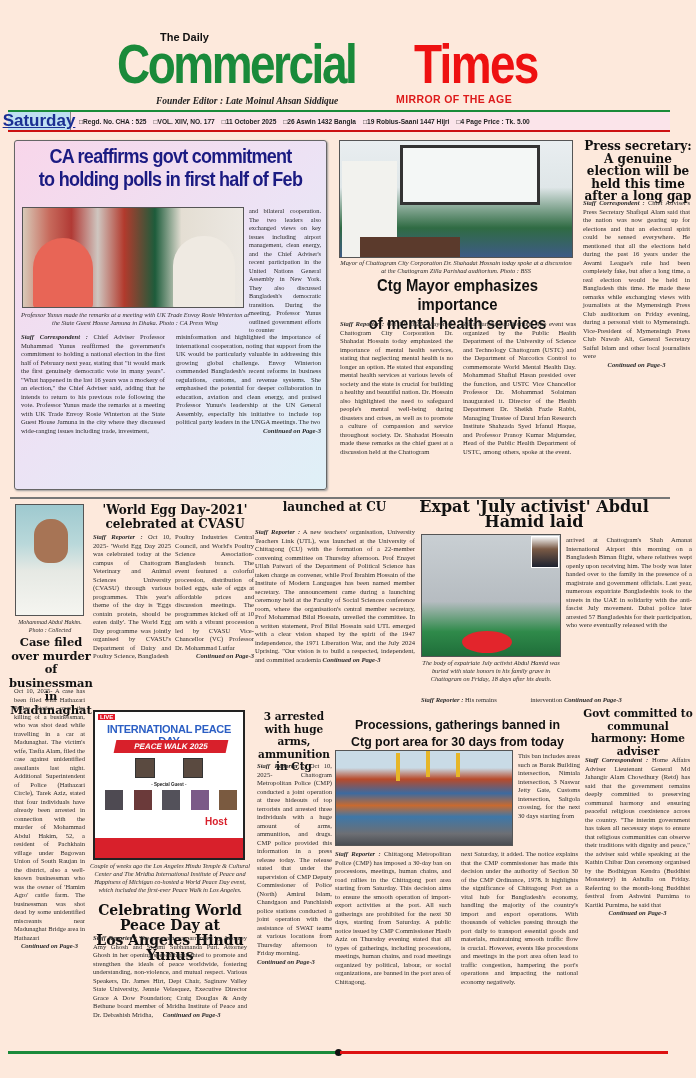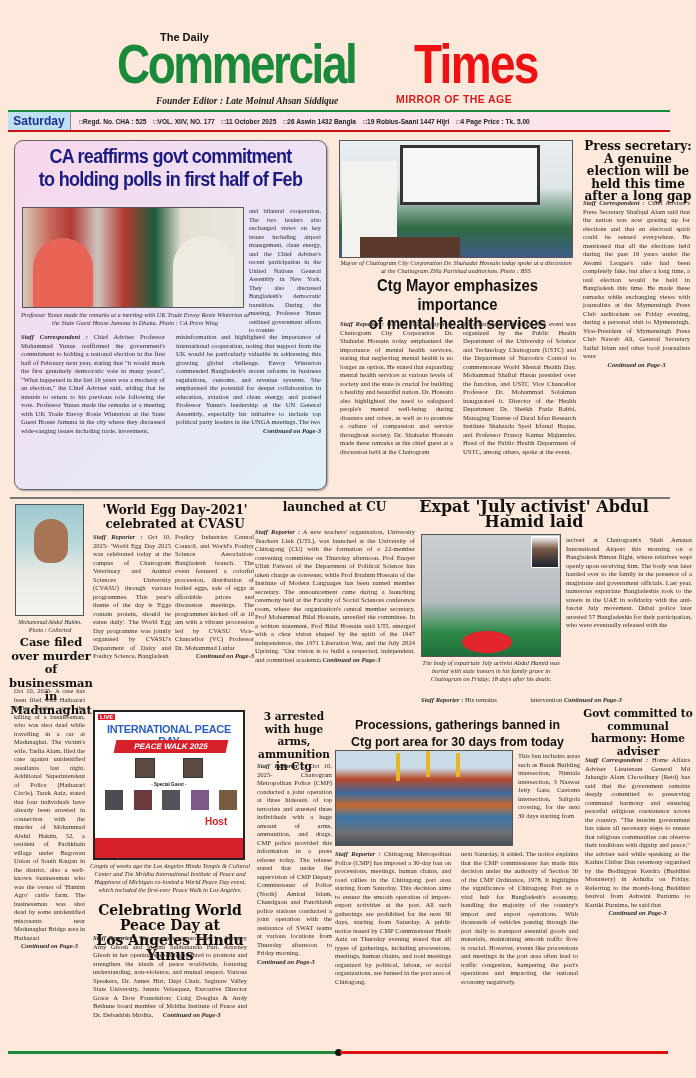--- a/index.html
+++ b/index.html
@@ -11,26 +11,26 @@
   .cont { font-style: italic; font-weight: bold; }
   .caption { font-style: italic; font-size: 6.4px; line-height: 8px; text-align: center; }
 
   
   .mast-daily { left: 160px; top: 31px; font-family: "Liberation Sans", sans-serif; font-weight: bold; font-size: 11px; color: #111; }
   .mast-commercial { left: 117px; top: 34px; font-family: "Liberation Sans", sans-serif; font-weight: bold; font-size: 56px; color: #1a8a3a; letter-spacing: -3px; transform: scaleX(0.82); transform-origin: left top; line-height: 60px; }
   .mast-times { left: 414px; top: 34px; font-family: "Liberation Sans", sans-serif; font-weight: bold; font-size: 56px; color: #ee1111; letter-spacing: -2px; transform: scaleX(0.82); transform-origin: left top; line-height: 60px; }
   .mast-founder { left: 156px; top: 96px; font-size: 9.5px; font-style: italic; font-weight: bold; color: #222; }
   .mast-mirror { left: 396px; top: 93px; font-family: "Liberation Sans", sans-serif; font-weight: bold; font-size: 10.5px; color: #dd1a1a; letter-spacing: 0.4px; }
   .dateline { left: 8px; top: 110px; width: 662px; height: 22px; border-top: 2px solid #1a8a3a; border-bottom: 2px solid #cc1111; background: #fbe4ea; display: flex; align-items: center; }
-  .day { width: 63px; height: 100%; background: #bfe0f2; color: #1b2f93; font-family: "Liberation Sans", sans-serif; font-weight: bold; font-size: 12px; display: flex; align-items: center; justify-content: center; border-right: 1px solid #888; }
+  .day { width: 63px; height: 100%; background: #bfe0f2; color: #1b2f93; font-family: "Liberation Sans", sans-serif; font-weight: bold; font-size: 17px; display: flex; align-items: center; justify-content: center; border-right: 1px solid #888; text-decoration: underline; }
   .meta { display: flex; gap: 7px; padding-left: 8px; font-family: "Liberation Sans", sans-serif; font-weight: bold; font-size: 6.6px; color: #222; white-space: nowrap; }
   .meta span::before { content: "\25A1 "; font-weight: normal; }
 
   
-  .lead-box { left: 14px; top: 140px; width: 313px; height: 350px; border: 1px solid #666; border-radius: 9px; background: linear-gradient(135deg, #f8d6ea 0%, #ece3f5 50%, #dff0f7 100%); box-shadow: 1px 1px 2px #999; }
+  .lead-box { left: 14px; top: 140px; width: 313px; height: 350px; border: 1px solid #666; border-radius: 3px; background: linear-gradient(135deg, #f8d6ea 0%, #ece3f5 50%, #dff0f7 100%); box-shadow: 1px 1px 2px #999; }
   .lead-head { left: 0; top: 4px; width: 100%; text-align: center; font-family: "Liberation Sans", sans-serif; font-weight: bold; font-size: 20px; line-height: 23px; color: #1b1b82; letter-spacing: -0.8px; transform: scaleX(0.9); }
   .photo { background: #999; border: 1px solid #555; overflow: hidden; }
 
   .headline { font-family: "DejaVu Serif", serif; font-weight: bold; text-align: center; color: #111; }
   .rule-green { height: 3px; background: #1a8a3a; }
   .rule-red { height: 3px; background: #dd1111; }
 </style>
 </head>
 <body>
 

